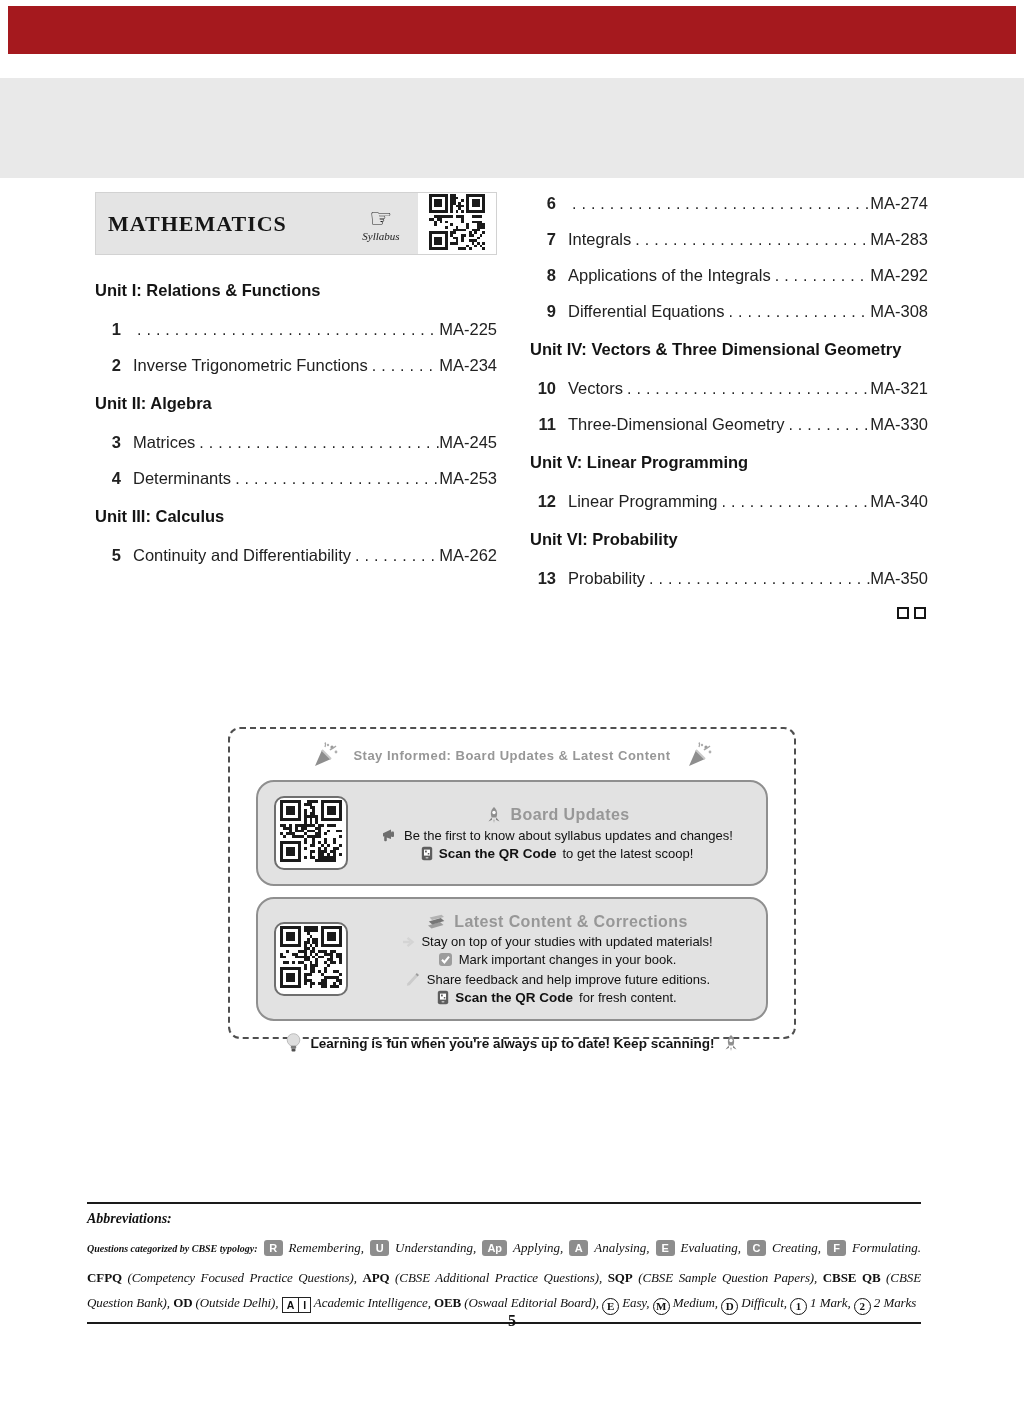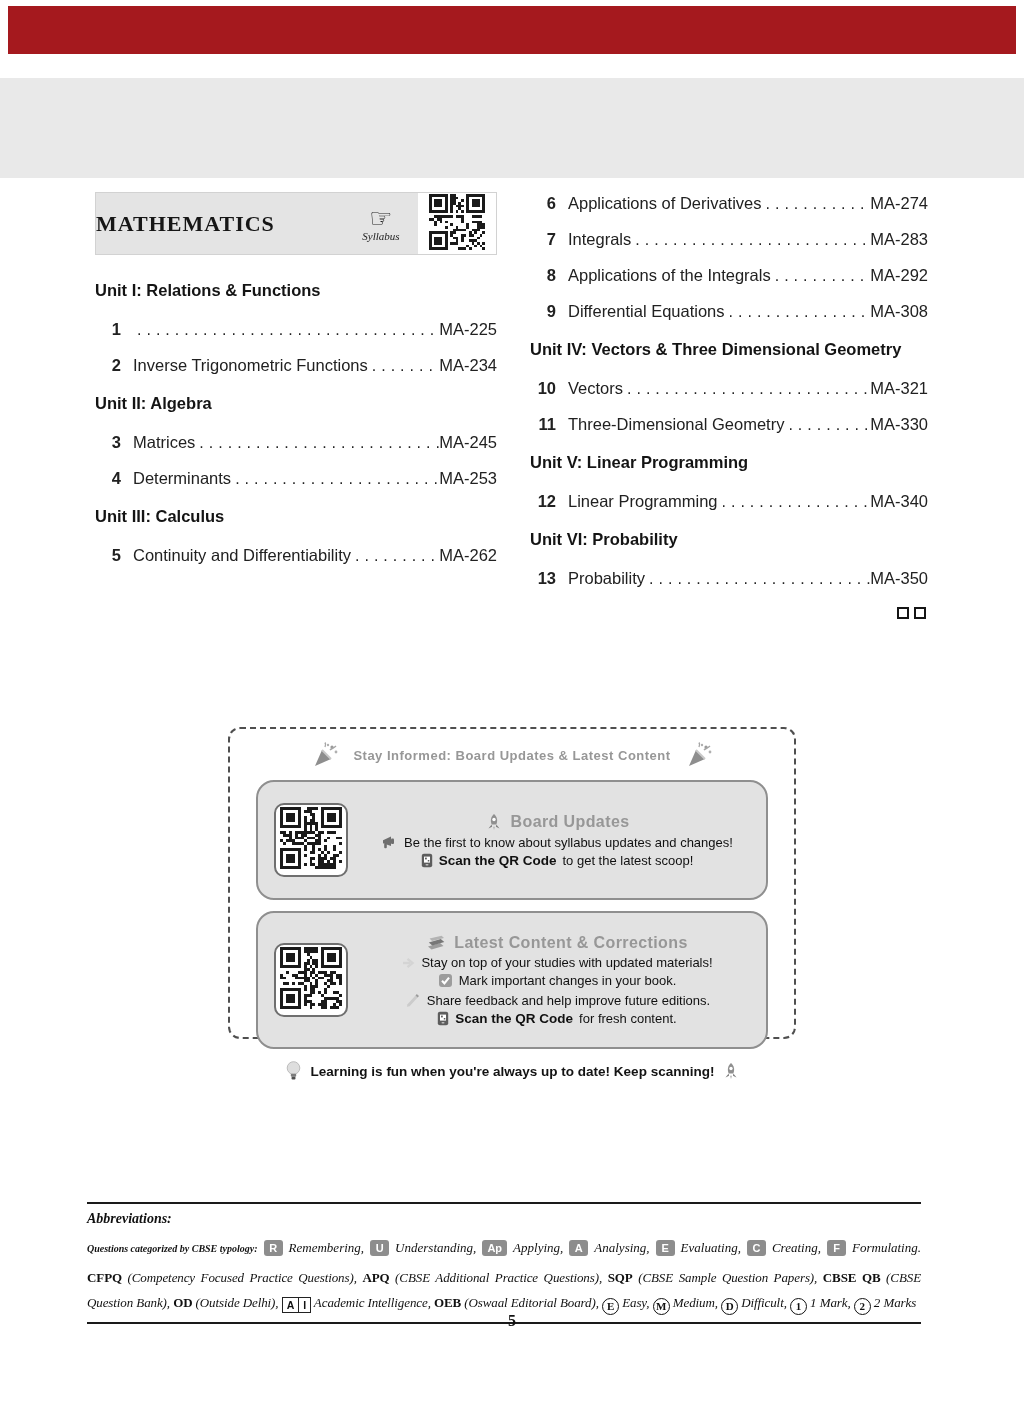--- a/index.html
+++ b/index.html
@@ -6,21 +6,21 @@
   html,body { width:1024px; height:1408px; background:#fff; overflow:hidden; }
   body { position:relative; font-family:"Liberation Sans",sans-serif; color:#1b1b1b; }
 
   
   #red-bar   { position:absolute; left:8px; right:8px; top:6px; height:48px; background:var(--accent_red,#a5191e); }
   #gray-band { position:absolute; left:0; top:78px; width:100%; height:100px; background:var(--band_gray,#e9e9e9); }
 
   
   #header-box { position:absolute; left:95px; top:192px; width:402px; height:63px;
                 background:#e4e4e4; border:1px solid #d2d2d2; display:flex; align-items:stretch; }
-  #header-box .title { flex:1; display:flex; align-items:center; 
+  #header-box .title { flex:1; display:flex; align-items:center; padding-left:12px;
                 font-family:"Liberation Serif",serif; font-weight:bold; font-size:22px; letter-spacing:1px; color:#161616; }
   .syl-wrap { width:74px; display:flex; flex-direction:column; align-items:center; justify-content:center; }
   .hand { font-family:"DejaVu Sans",sans-serif; font-size:26px; line-height:24px; color:#222; }
   .syl-label { font-family:"Liberation Serif",serif; font-style:italic; font-size:11px; color:#222; }
   .header-qr { width:78px; background:#fff; display:flex; align-items:center; justify-content:center; }
 
   
   #toc-left  { position:absolute; left:95px;  top:270px; width:402px; }
   #toc-right { position:absolute; left:530px; top:185px; width:398px; }
   .unit { height:41px; display:flex; align-items:center; font-weight:700; font-size:16.5px; color:#141414; white-space:nowrap; }
@@ -31,21 +31,21 @@
   .entry .pg { white-space:nowrap; }
   .end-squares { display:flex; justify-content:flex-end; gap:5px; margin-top:11px; padding-right:2px; }
   .sq { width:12px; height:12px; border:2.2px solid #151515; background:#fff; }
 
   
   #promo { position:absolute; left:228px; top:727px; width:568px; height:312px;
            border:2px dashed #4f4f4f; border-radius:12px; background:#fff; }
   .promo-title { display:flex; align-items:center; justify-content:center; gap:14px; margin-top:12px;
                  color:var(--muted_gray_text,#999); font-weight:700; font-size:13px; letter-spacing:.5px; }
   .card { margin:11px 26px 0; background:var(--card_gray,#e2e2e2); border:2px solid #8f8f8f; border-radius:18px;
-          display:flex; align-items:center; gap:16px; padding:21px 16px; }
+          display:flex; align-items:center; gap:16px; padding:14px 16px; }
   .card-qr { width:74px; height:74px; background:#fff; border:2px solid #6f6f6f; border-radius:10px;
              display:flex; align-items:center; justify-content:center; flex:0 0 auto; }
   .card-body { flex:1; display:flex; flex-direction:column; align-items:center; gap:3px; }
   .card-title { display:flex; align-items:center; gap:8px; color:var(--muted_gray_text,#999);
                 font-weight:700; font-size:16px; letter-spacing:.4px; }
   .promo-line { display:flex; align-items:flex-end; gap:6px; font-size:13px; color:#111; font-weight:500; }
   .promo-line .b { font-weight:800; font-size:13.5px; }
   .promo-footer { display:flex; align-items:center; justify-content:center; gap:8px; margin-top:11px;
                   font-size:13.5px; font-weight:700; color:#131313; }
   .ic { display:inline-flex; align-items:center; }
@@ -327,21 +327,20 @@
     <div class="entry">
       <span class="num">5</span>
       <span class="ttl">Continuity and Differentiability</span>
       <span class="leader">................................................................................</span>
       <span class="pg">MA-262</span>
     </div>
   </div>
 <div id="toc-right">
     <div class="entry">
       <span class="num">6</span>
-      <span class="ttl">Applications of Derivatives</span>
       <span class="leader">................................................................................</span>
       <span class="pg">MA-274</span>
     </div>
     <div class="entry">
       <span class="num">7</span>
       <span class="ttl">Integrals</span>
       <span class="leader">................................................................................</span>
       <span class="pg">MA-283</span>
     </div>
     <div class="entry">

